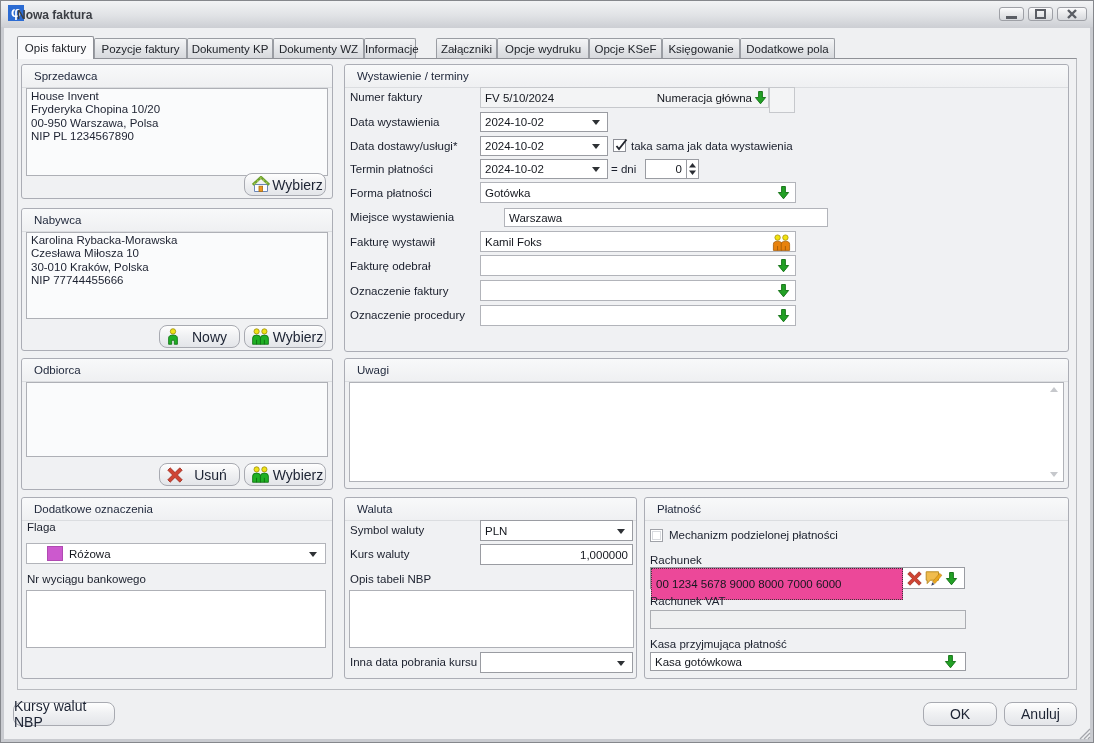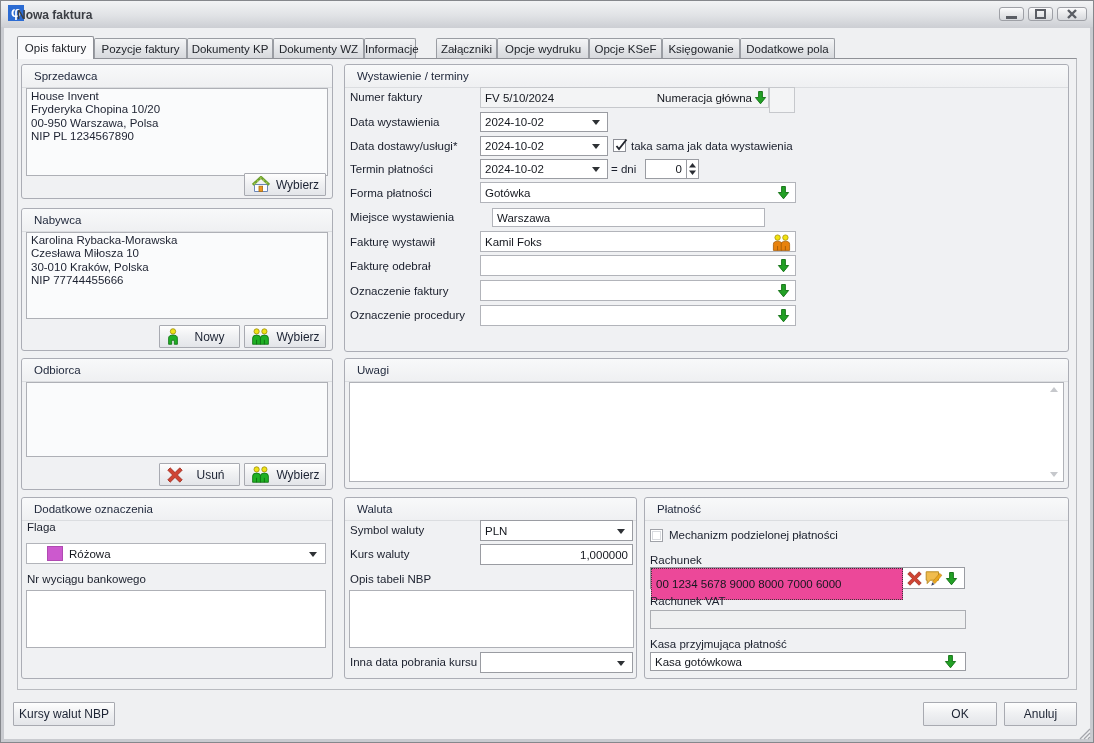--- a/index.html
+++ b/index.html
@@ -13,21 +13,21 @@
 .wtitle{position:absolute;left:16px;top:7px;font-weight:bold;font-size:12px;color:#3b3e44}
 .wbtn{position:absolute;top:6px;height:14px;border:1px solid #9ea0a6;border-radius:3px;background:linear-gradient(#fbfbfc,#e8e9eb 50%,#d7d9dd);color:#5a5d64;text-align:center}
 
 .tab{position:absolute;top:38px;height:20px;background:linear-gradient(#f4f5f6,#e2e4e7 60%,#d7d9dd);border:1px solid #9a9da3;border-bottom:none;border-radius:2px 2px 0 0;font-size:11.5px;color:#22252b;text-align:center;padding-top:4px;z-index:2}
 .tabsel{top:36px;height:23px;background:#fbfbfc;border:1px solid #8f9197;border-bottom:none;z-index:4;padding-top:5px}
 .page{position:absolute;left:17px;top:58px;width:1060px;height:632px;background:#f0f1f3;border:1px solid #b9bbc0;border-top:1px solid #8f9197;z-index:1}
 
 .g{position:absolute;border:1px solid #abadb5;border-radius:3px;background:#f0f1f3;z-index:2}
 .gc{height:23px;border-bottom:1px solid #dbdde0;background:linear-gradient(#f8f9fa,#eff0f2);border-radius:3px 3px 0 0;padding:5px 0 0 12px;font-size:11.5px;color:#232b3e}
 .sunk{position:absolute;background:#fafbfc;border:1px solid #aeb0b6;z-index:3}
-.btn{position:absolute;z-index:3;display:flex;align-items:center;justify-content:center;background:linear-gradient(#fefefe,#f0f1f3 45%,#e3e5e9);border:1px solid #a8aab1;border-radius:1px;font-size:12px;color:#1c2333}
+.btn{position:absolute;z-index:3;display:flex;align-items:center;justify-content:center;background:linear-gradient(#fefefe,#f0f1f3 45%,#e3e5e9);border:1px solid #a8aab1;border-radius:8px;font-size:14px;color:#1c2333}
 .btn svg{position:absolute;left:7px}
 .lab{position:absolute;z-index:3;font-size:11.5px;color:#1a1f2c;white-space:nowrap}
 .fld{position:absolute;z-index:3;background:#fff;border:1px solid #b2b4ba;font-size:11.5px;color:#14171e;display:flex;align-items:center;padding:0 4px;white-space:nowrap}
 .ro{background:#f3f4f5;border-color:#c6c8cc}
 .dis{background:#eff0f1;border-color:#abadb2}
 .carr{width:0;height:0;border-left:4px solid transparent;border-right:4px solid transparent;border-top:5px solid #2e3135;position:absolute}
 .grip{position:absolute;right:3px;bottom:3px;width:12px;height:12px;z-index:51}
 .chk{position:absolute;z-index:3;width:13px;height:13px;background:#fff;border:1px solid #8e9097}
 </style></head>
 <body>
@@ -146,21 +146,21 @@
     <svg width="11" height="18" viewBox="0 0 11 18">
       <path d="M5.5 3 L9 7.5 H2 z" fill="#2a2d33"></path>
       <path d="M5.5 15 L2 10.5 H9 z" fill="#2a2d33"></path>
     </svg>
   </div>
 <div class="lab" style="left:350px;top:187px">Forma płatności</div>
 <div class="fld" style="left:480px;top:182px;width:316px;height:21px">Gotówka<svg style="position:absolute;right:5px;top:3px" width="13" height="14" viewBox="0 0 13 14">
       <path d="M4.6 0.5 h3.8 v6 h3.2 L6.5 12.8 L1.4 6.5 h3.2 z" fill="#23a126" stroke="#0e6e11" stroke-width="0.9"></path>
     </svg></div>
 <div class="lab" style="left:350px;top:211px">Miejsce wystawienia</div>
-<div class="fld" style="left:492px;top:208px;width:273px;height:19px">Warszawa</div>
+<div class="fld" style="left:504px;top:208px;width:324px;height:19px">Warszawa</div>
 <div class="lab" style="left:350px;top:236px">Fakturę wystawił</div>
 <div class="fld" style="left:480px;top:231px;width:316px;height:21px">Kamil Foks<svg style="position:absolute;right:4px;top:2px" width="19" height="17" viewBox="0 0 19 17">
       <circle cx="5.6" cy="3.6" r="2.7" fill="#f2e20e" stroke="#a8920a" stroke-width="0.8"></circle>
       <circle cx="13.4" cy="3.6" r="2.7" fill="#f2e20e" stroke="#a8920a" stroke-width="0.8"></circle>
       <path d="M1.4 16.4 v-6 q0-3.2 4.2-3.2 q4.2 0 4.2 3.2 v6 z" fill="#e8820c" stroke="#a35a08" stroke-width="0.8"></path>
       <path d="M9.2 16.4 v-6 q0-3.2 4.2-3.2 q4.2 0 4.2 3.2 v6 z" fill="#e8820c" stroke="#a35a08" stroke-width="0.8"></path>
       <path d="M5.55 16.4 v-4.4 M13.35 16.4 v-4.4" stroke="#a35a08" stroke-width="0.9"></path>
     </svg></div>
 <div class="lab" style="left:350px;top:260px">Fakturę odebrał</div>
 <div class="fld" style="left:480px;top:255px;width:316px;height:21px">

